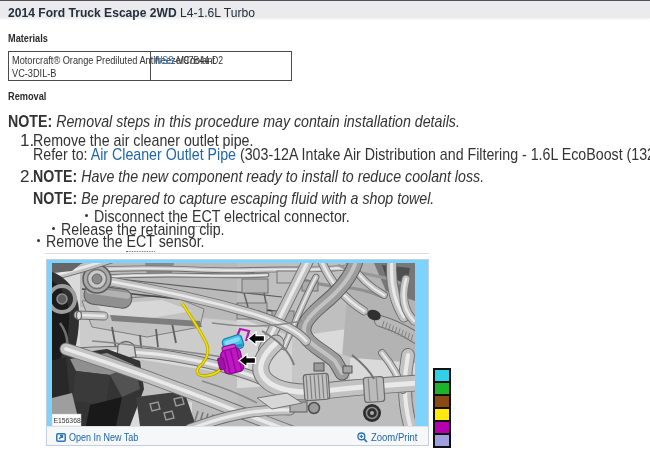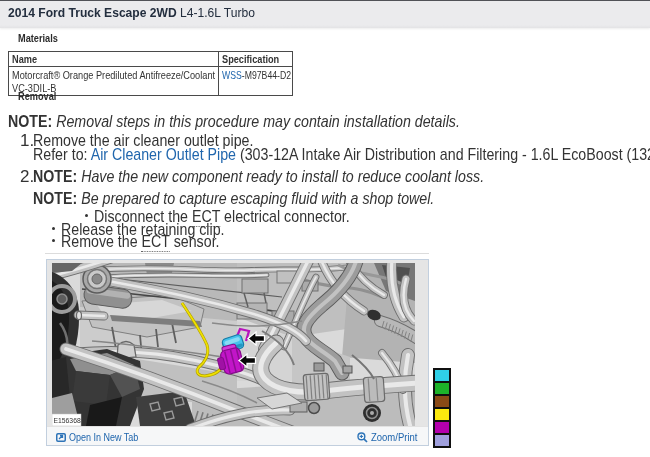--- a/index.html
+++ b/index.html
@@ -1,77 +1,73 @@
 <!DOCTYPE html>
 <html><head>
 <meta charset="utf-8">
 <style>
   * { margin:0; padding:0; box-sizing:border-box; }
   html,body { width:650px; height:457px; background:#fff; font-family:"Liberation Sans", sans-serif; color:#333; overflow:hidden; }
   body { position:relative; }
   .cx { display:inline-block; transform:scaleX(0.836); transform-origin:0 0; white-space:nowrap; }
-  .topbar { position:absolute; left:0; top:0; width:650px; height:28px; background:linear-gradient(#ebebed 0 24px, #e3e3e5); border-top:1px solid #515257; box-shadow:0 1px 2px rgba(0,0,0,0.08); }
+  .topbar { position:absolute; left:0; top:0; width:650px; height:18px; background:linear-gradient(#ebebed 0 24px, #e3e3e5); border-top:1px solid #515257; box-shadow:0 1px 2px rgba(0,0,0,0.08); }
   .topbar .t { position:absolute; left:8px; top:4px; font-size:13px; font-weight:bold; color:#232e3e; white-space:nowrap; display:inline-block; transform:scaleX(0.93); transform-origin:0 0; }
   .topbar .t .sub { font-weight:normal; }
-  .h2 { position:absolute; left:8px; font-size:11px; font-weight:bold; color:#2b2b2b;margin-left:10px; }
+  .h2 { position:absolute; left:8px; font-size:11px; font-weight:bold; color:#2b2b2b; }
   .txt { position:absolute; font-size:17px; color:#333; line-height:13px; white-space:nowrap; }
   table.mat { position:absolute; left:8px; top:51px; border-collapse:collapse; table-layout:fixed; width:284px; font-size:11px; color:#333; line-height:13px; }
   table.mat th, table.mat td { border:1px solid #4a4a4a; text-align:left; vertical-align:top; font-weight:normal; overflow:visible; }
   table.mat th { font-weight:bold; padding:0.5px 2px 0 3px; }
   table.mat td { padding:2px 2px 0 3px; }
   a { color:#2066ad; text-decoration:none; }
   .it { font-style:italic; }
   .b { font-weight:bold; font-style:normal; }
   abbr { border-bottom:1px dotted #666; }
   .num { position:absolute; left:-13px; }
   .bullet { position:absolute; left:-9px; top:4px; width:3px; height:3px; border-radius:50%; background:#333; }
   .hr { position:absolute; left:45px; top:253px; width:384px; height:1px; background:#dcdcdc; }
-  .figbox { position:absolute; left:46px; top:259px; width:383px; height:187px; border:1px solid #c2cfde; background:#e5e5e5; }
+  .figbox { position:absolute; left:46px; top:259px; width:383px; height:187px; border:1px solid #c2cfde; background:#7dd3fc; }
   .figimg { position:absolute; left:5px; top:3px; }
   .figfoot { position:absolute; left:0; bottom:0; width:381px; height:19px; background:#f6f7f8; border-top:1px solid #e2e2e2; font-size:10px; }
   .figfoot a { position:absolute; top:3px; white-space:nowrap; }
   .strip { position:absolute; left:433px; top:368px; width:18px; border:2px solid #101010; }
   .strip div { width:14px; height:13px; border-top:2px solid #101010; }
   .strip div:first-child { border-top:none; height:11px; }
 </style>
 </head>
 <body>
   <div class="topbar">
     <div class="t">2014 Ford Truck Escape 2WD <span class="sub">L4-1.6L Turbo</span></div>
   </div>
 
   <div class="h2" style="top:31.5px;"><span class="cx">Materials</span></div>
 
   <table class="mat">
     <tbody>
-      <tr>
-        <th style="width:210px;"><span class="cx">Name</span></th>
-        <th style="width:74px;"><span class="cx">Specification</span></th>
-      </tr>
     <tr>
         <td><span class="cx">Motorcraft® Orange Prediluted Antifreeze/Coolant<br>VC-3DIL-B</span></td>
         <td><span class="cx" style="transform:scaleX(0.79);"><a href="#">WSS</a>-M97B44-D2</span></td>
       </tr>
   </tbody>
   </table>
 
   <div class="h2" style="top:90px;"><span class="cx">Removal</span></div>
 
   <div class="txt" style="left:8px; top:114.5px;"><span class="cx"><span class="b">NOTE:</span> <span class="it">Removal steps in this procedure may contain installation details.</span></span></div>
 
   <div class="txt" style="left:33px; top:133.5px;"><span class="num">1.</span><span class="cx">Remove the air cleaner outlet pipe.</span></div>
   <div class="txt" style="left:33px; top:147.5px;"><span class="cx">Refer to: <a href="#">Air Cleaner Outlet Pipe</a> (303-12A Intake Air Distribution and Filtering - 1.6L EcoBoost (132kW/180PS) – Sigma, Removal and Installation).</span></div>
 
   <div class="txt" style="left:33px; top:169.5px;"><span class="num">2.</span><span class="cx"><span class="b">NOTE:</span> <span class="it">Have the new component ready to install to reduce coolant loss.</span></span></div>
 
   <div class="txt" style="left:33px; top:191.5px;"><span class="cx"><span class="b">NOTE:</span> <span class="it">Be prepared to capture escaping fluid with a shop towel.</span></span></div>
 
   <div class="txt" style="left:61px; top:210px;margin-left:33px;"><span class="bullet"></span><span class="cx">Disconnect the <abbr>ECT</abbr> electrical connector.</span></div>
   <div class="txt" style="left:61px; top:222.7px;text-align:center;"><span class="bullet"></span><span class="cx">Release the retaining clip.</span></div>
-  <div class="txt" style="left:61px; top:235.4px;"><span class="bullet"></span><span class="cx">Remove the <abbr>ECT</abbr> sensor.</span></div>
+  <div class="txt" style="left:46px; top:235.4px;"><span class="bullet"></span><span class="cx">Remove the <abbr>ECT</abbr> sensor.</span></div>
 
   <div class="hr"></div>
 
   <div class="figbox">
     <div class="figimg">
       <svg width="363" height="163" viewBox="0 0 363 163">
 <rect x="0" y="0" width="363" height="163" fill="#dadada"></rect>
 <polygon points="28,0 185,0 185,58 90,66 28,44" fill="#b9b9b9"></polygon>
 <polygon points="185,0 335,0 322,62 240,74 185,54" fill="#bfbfbf"></polygon>
 <polygon points="298,0 363,0 363,100 290,94" fill="#b3b3b3"></polygon>

